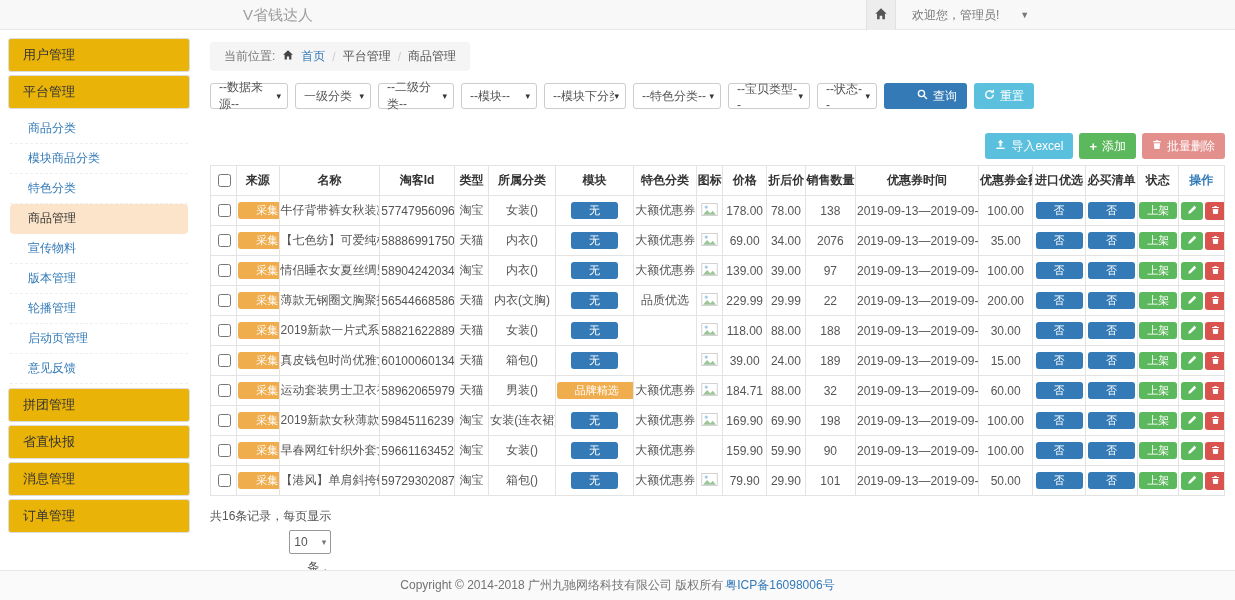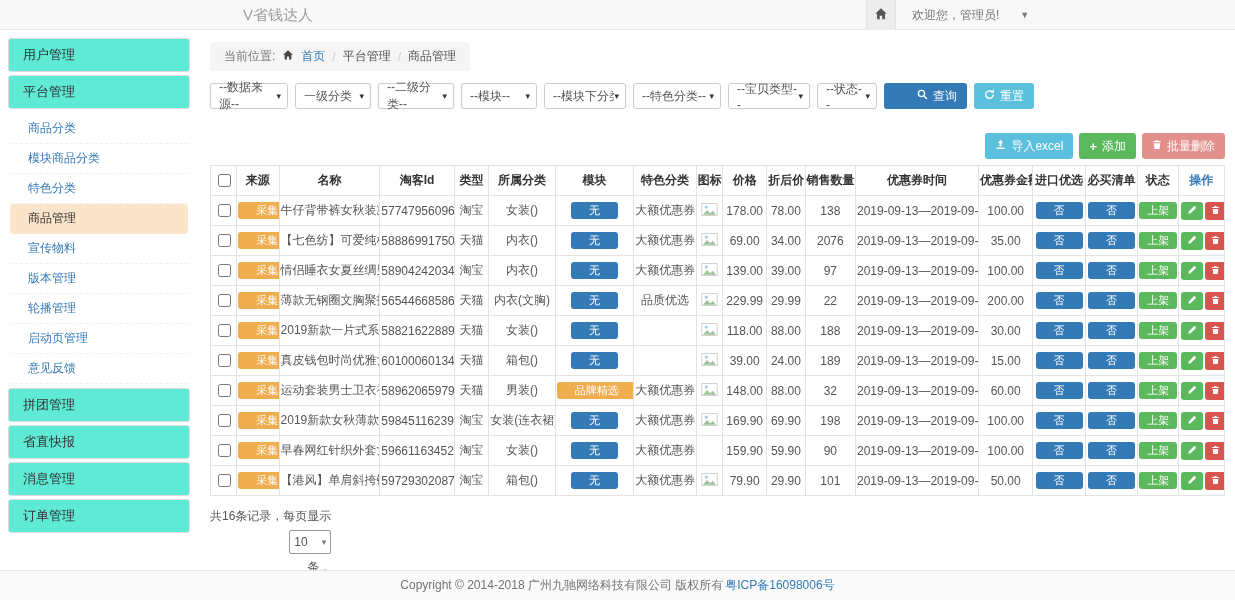--- a/index.html
+++ b/index.html
@@ -15,21 +15,21 @@
   .topbar-right { position:absolute; left:866px; top:0; height:30px; display:flex; align-items:stretch; }
   .home-btn { width:30px; background:#ededed; border-left:1px solid #e2e2e2; border-right:1px solid #e2e2e2;
     display:flex; align-items:center; justify-content:center; cursor:pointer; }
   .welcome { display:flex; align-items:center; gap:21px; padding-left:16px; color:#777; cursor:pointer; }
   .caret-dn { font-size:9px; color:#777; }
 
   
   .layout { display:flex; height:570px; }
   .sidebar { width:190px; flex-shrink:0; padding:8px 0 0 8px; }
   .sidebar-title { color:#337ab7; font-size:15px; font-weight:bold; padding:11px 8px 9px; }
-  .side-panel { background:#5eead4; border:1px solid #ddd; border-radius:3px; padding:7px 14px;
+  .side-panel { background:#eab308; border:1px solid #ddd; border-radius:3px; padding:7px 14px;
     margin-bottom:3px; font-size:13px; color:#333; cursor:pointer; }
   .side-sub-wrap { padding:2px 0 4px; }
   .side-sub { color:#337ab7; padding:6px 14px 6px 18px; border-bottom:1px dashed #efefef;
     font-size:12px; cursor:pointer; margin:0 2px; }
   .side-sub.active { background:#fbe4c9; border-radius:4px; color:#333; border-bottom-color:transparent; }
 
   .content { flex:1; padding:12px 10px 0 20px; }
 
   
   .breadcrumb { background:#f5f5f5; border-radius:4px; padding:6px 14px; color:#777;
@@ -472,21 +472,21 @@
             <td>589620659791</td>
             <td>天猫</td>
             <td>男装()</td>
             <td><span class="badge badge-orange">品牌精选</span><span> 爱上运动</span></td>
             <td>大额优惠券</td>
             <td><span><svg width="17" height="13" viewBox="0 0 20 16">
                   <rect x="0.5" y="0.5" width="19" height="15" fill="#fff" stroke="#c8c8c8"></rect>
                   <circle cx="6" cy="5" r="2" fill="#a8cbe8"></circle>
                   <path d="M2 14.5l5-6 4 4 3-3 4 5z" fill="#9ec49a"></path>
                 </svg></span></td>
-            <td>148.00</td>
+            <td>184.71</td>
             <td>88.00</td>
             <td>32</td>
             <td>2019-09-13—2019-09-15</td>
             <td>60.00</td>
             <td><span class="badge badge-blue">否</span></td>
             <td><span class="badge badge-blue">否</span></td>
             <td><span class="badge badge-green">上架</span></td>
             <td><button class="mini-btn mini-edit">
                 <span><svg width="10" height="10" viewBox="0 0 16 16" fill="#fff">
                     <path d="M11.8 1.3l2.9 2.9-8.9 8.9-3.7.8.8-3.7z"></path>

